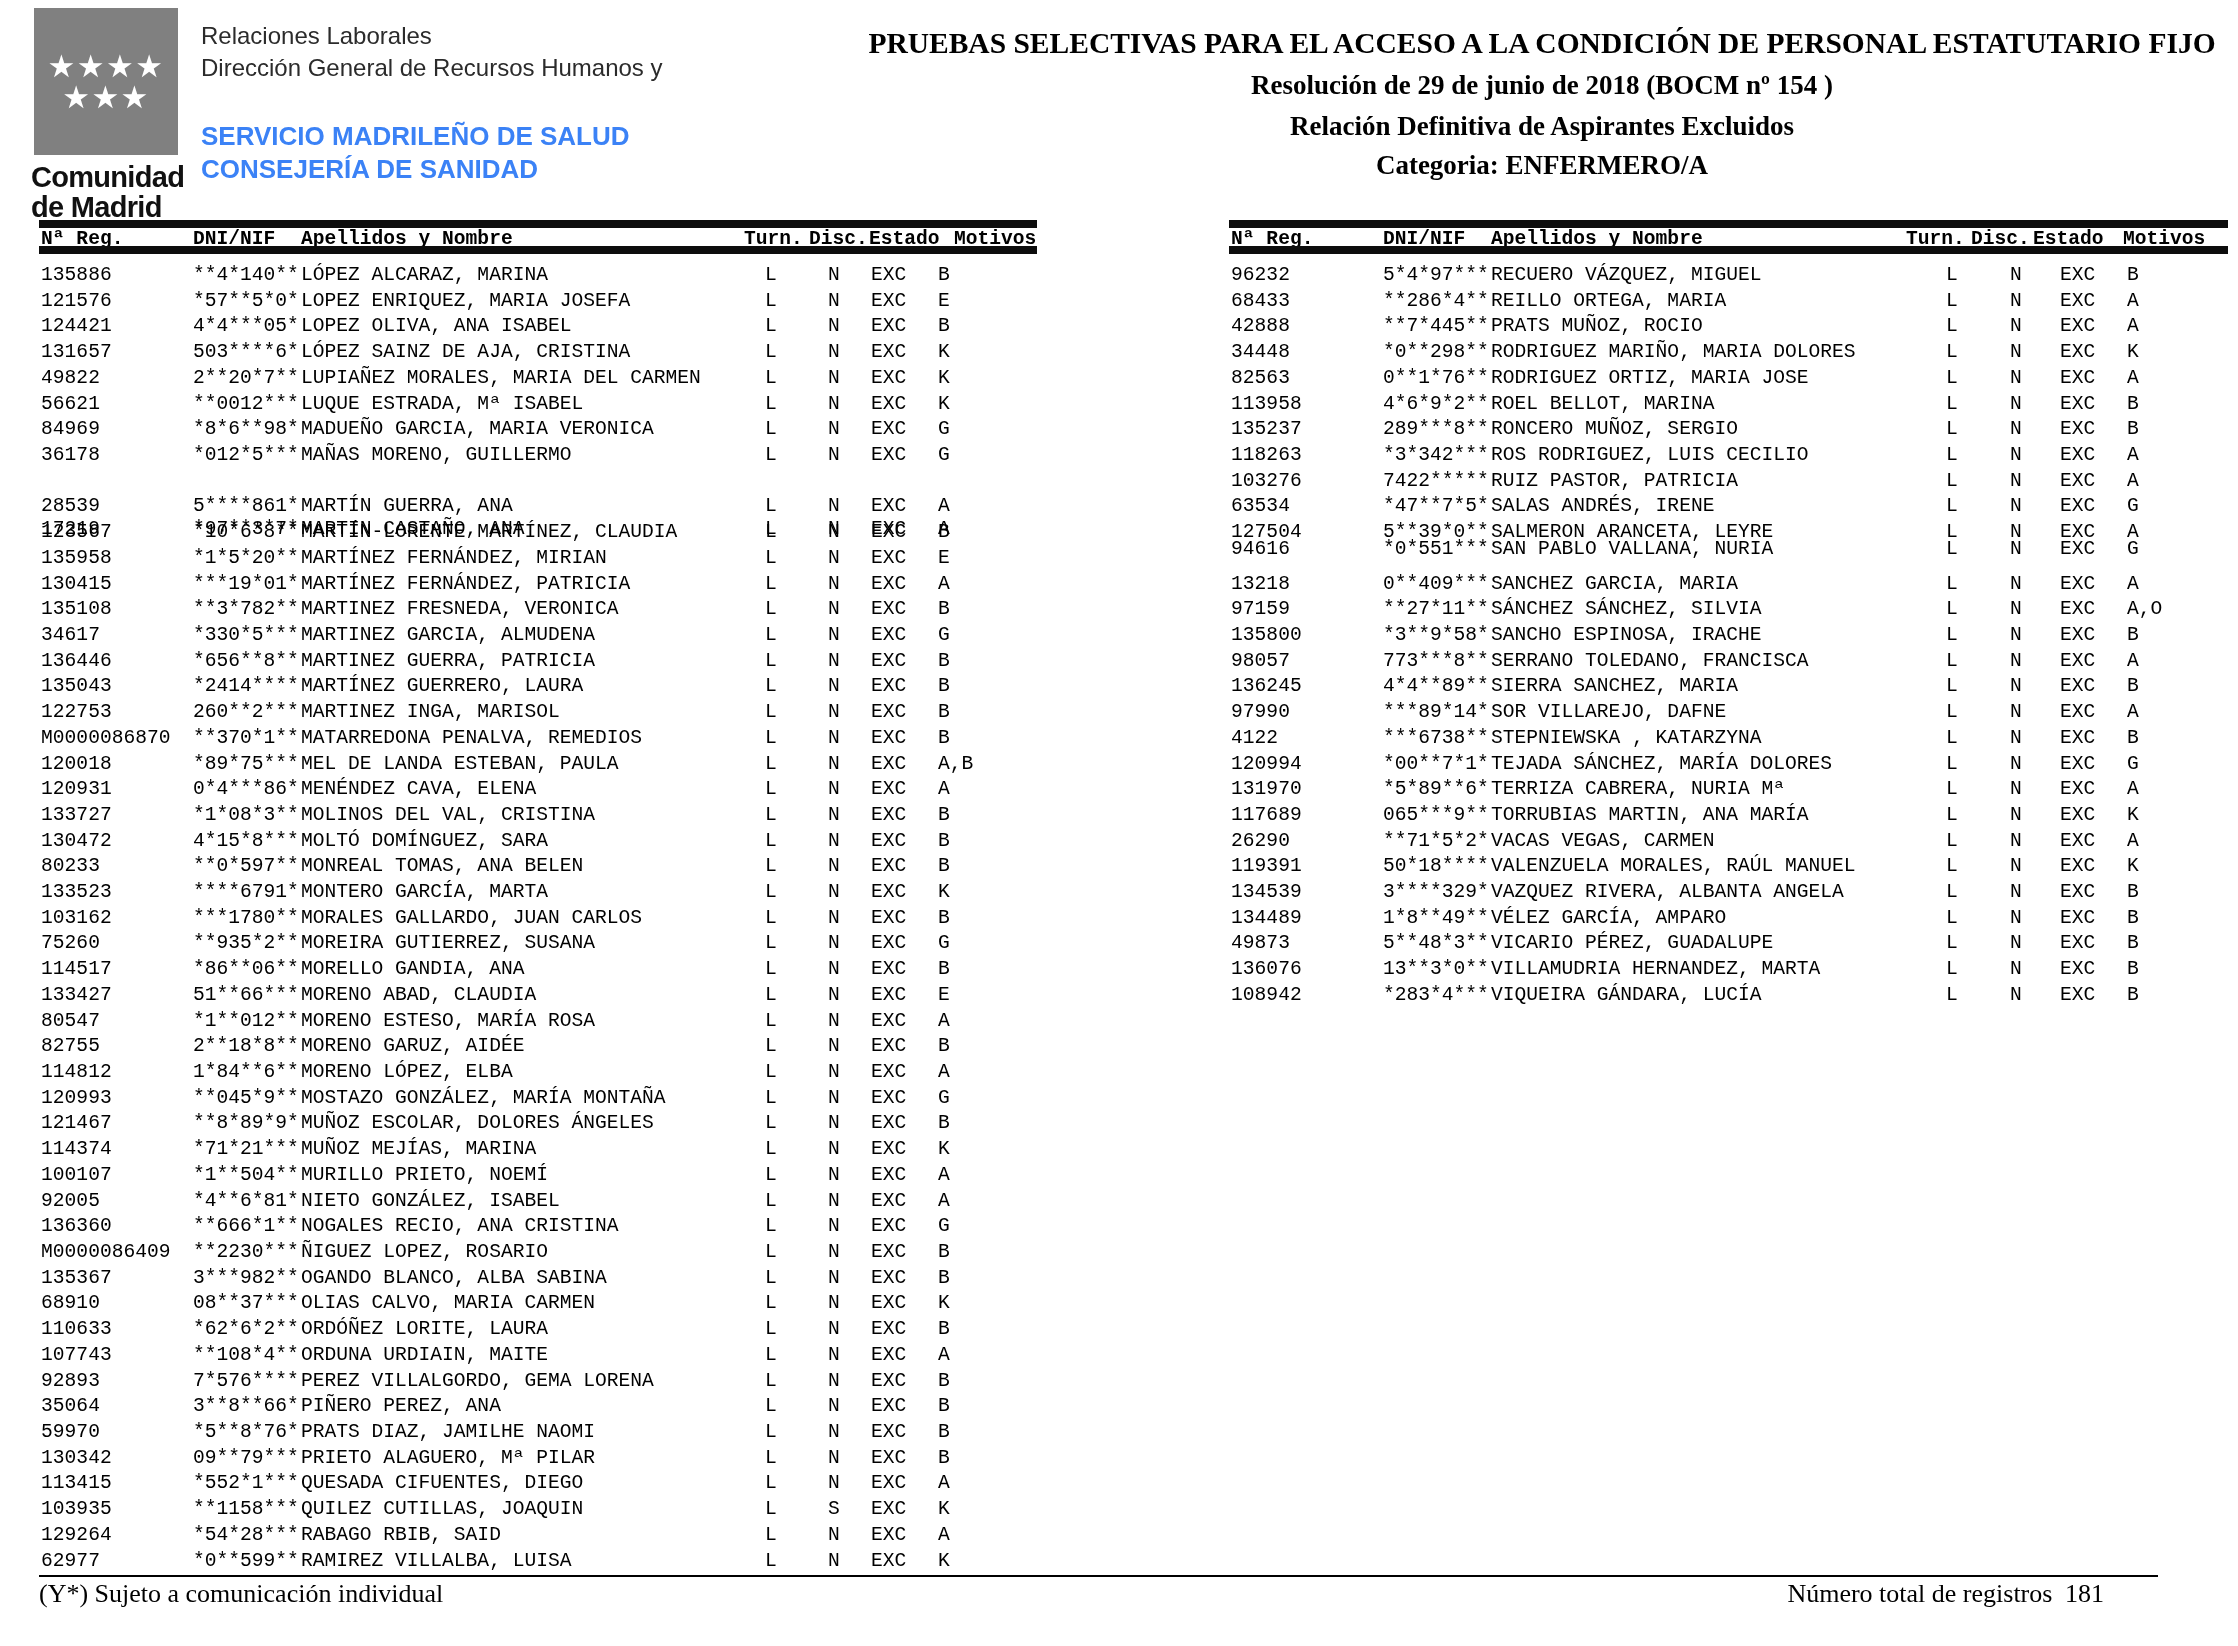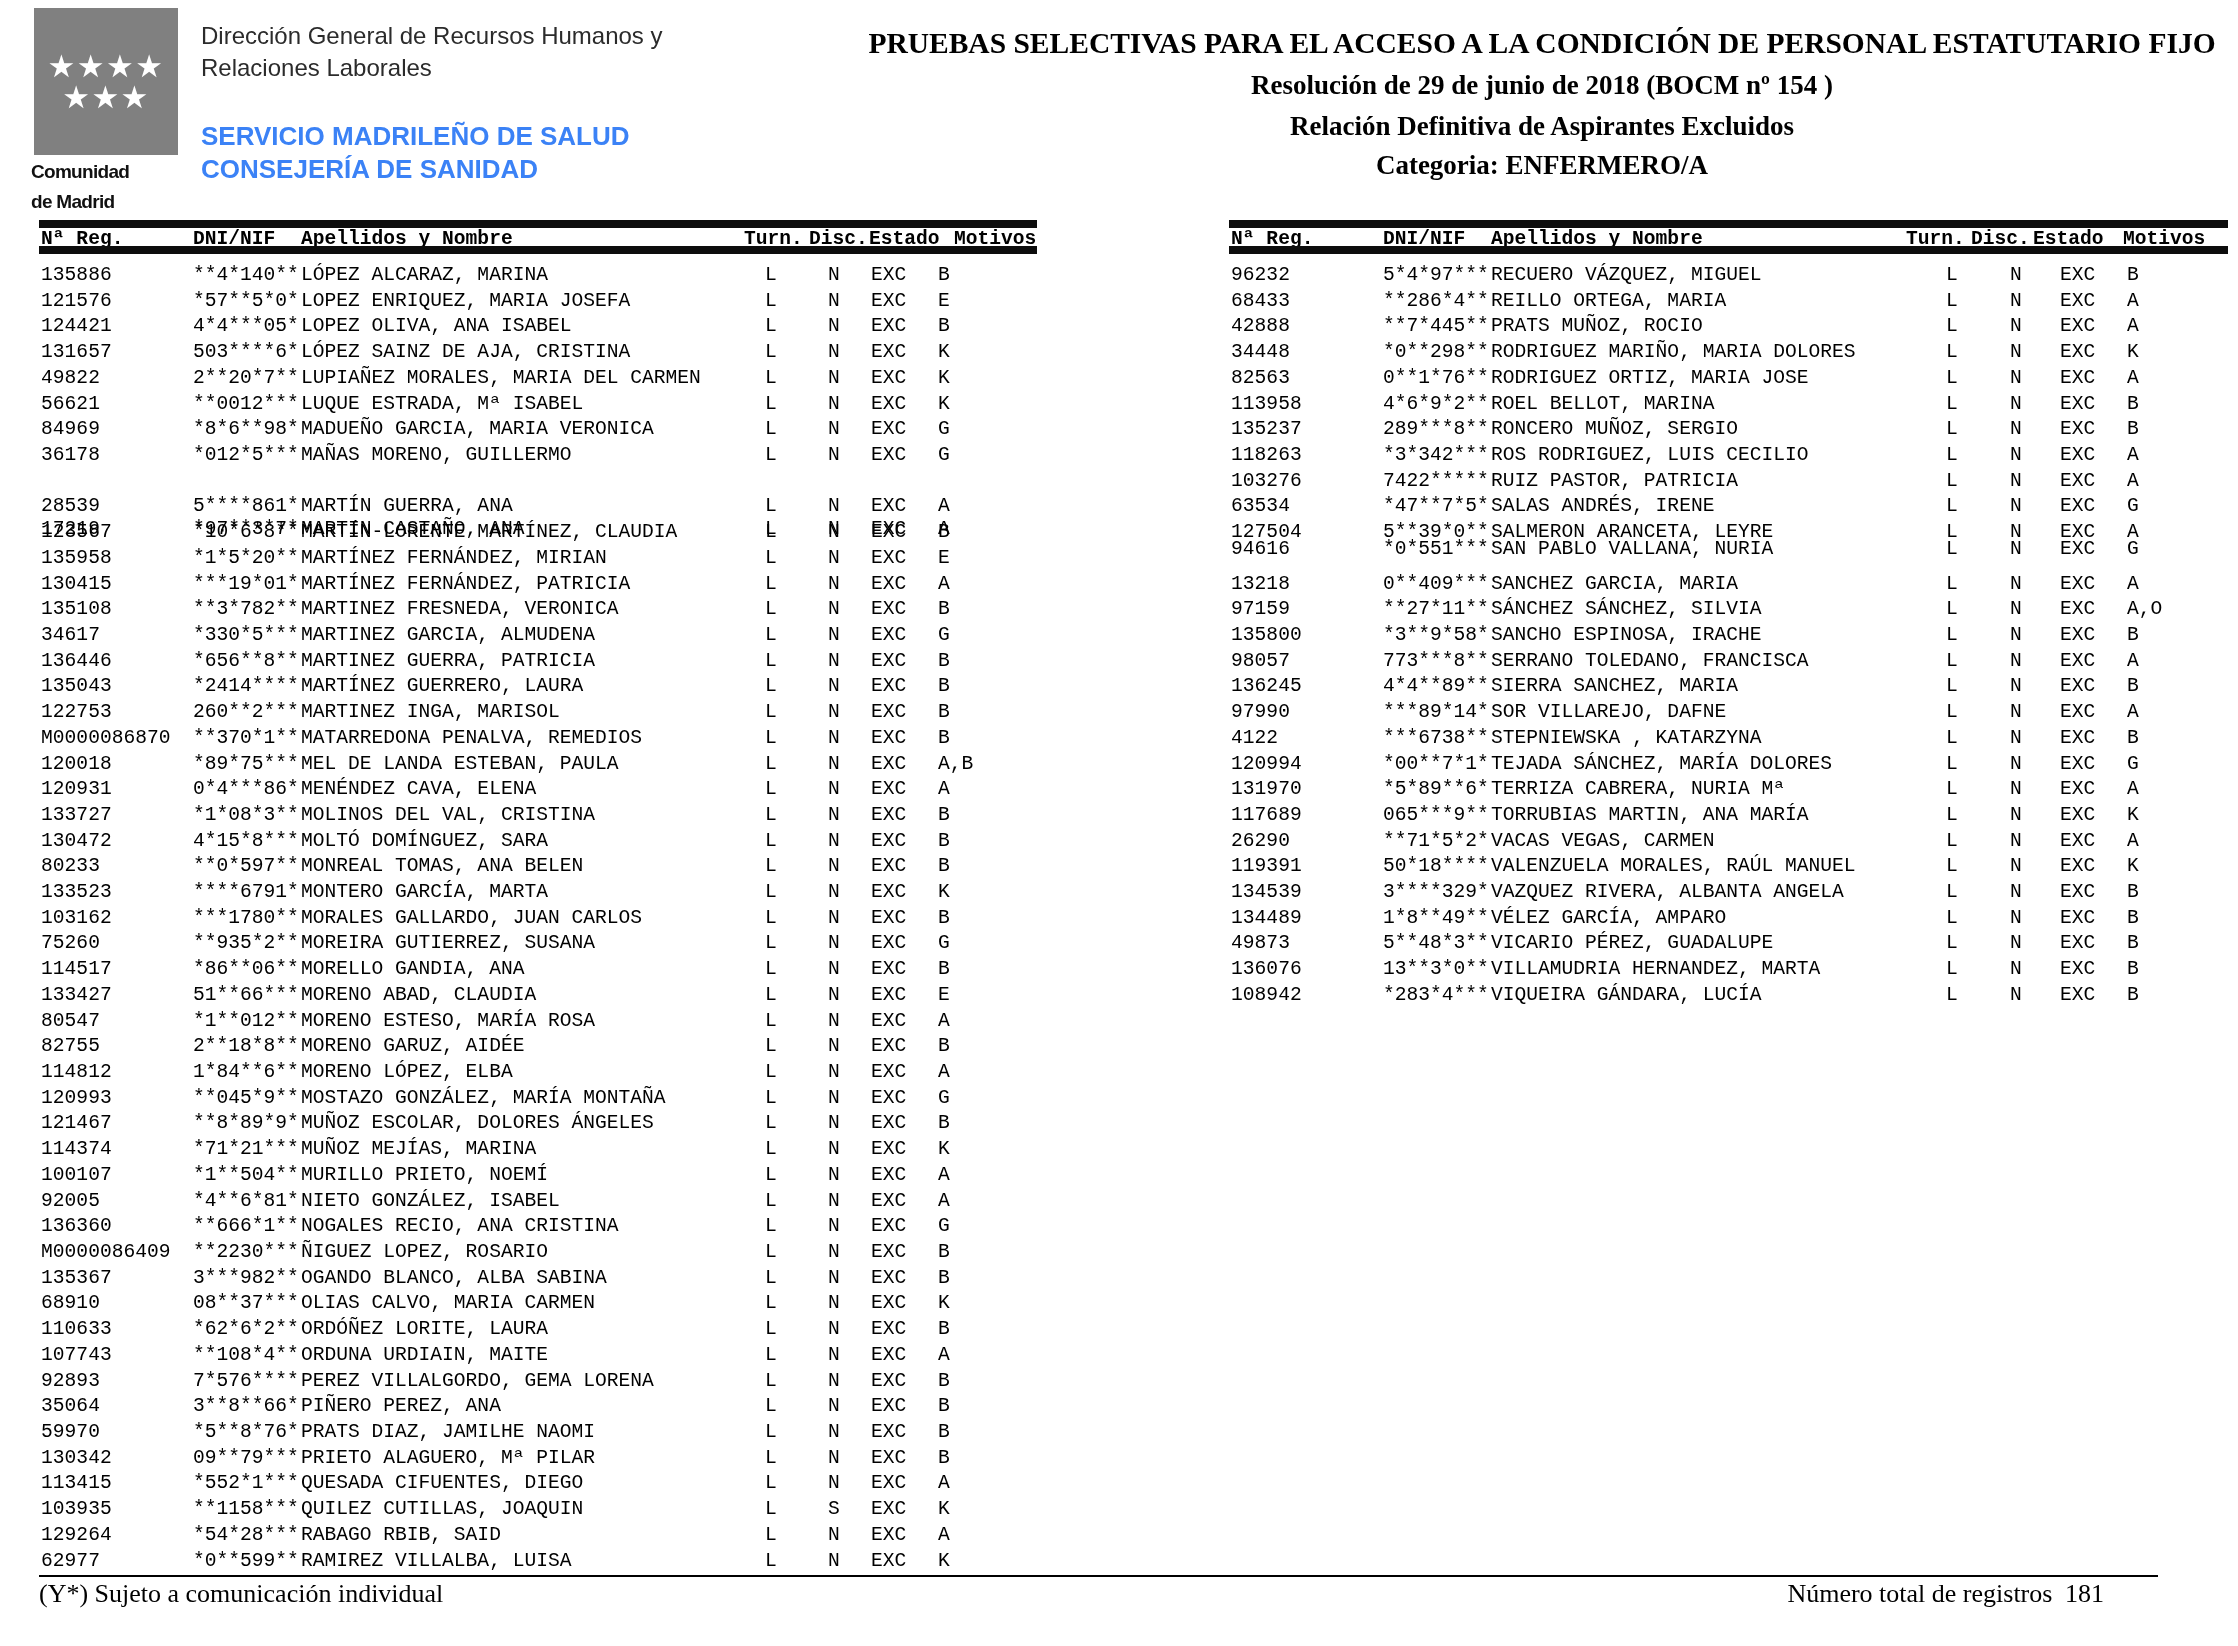--- a/index.html
+++ b/index.html
@@ -4,21 +4,21 @@
 <style>
   html,body{margin:0;padding:0;background:#fff;}
   .page{position:relative;width:2239px;height:1647px;background:#ffffff;color:#000;overflow:hidden;}
 
   
   .logo-box{position:absolute;left:34px;top:8.4px;width:144px;height:147px;background:#808080;}
   .stars{position:absolute;left:0;top:43px;width:144px;text-align:center;color:#ffffff;
          font-family:"DejaVu Sans",sans-serif;font-size:31px;line-height:31px;letter-spacing:1.4px;}
   .stars .r2{letter-spacing:1.4px;}
   .logo-word{position:absolute;left:31px;font-family:"Liberation Sans",sans-serif;
-             font-weight:bold;font-size:19px;color:#111;letter-spacing:-0.7px;}
+             font-weight:bold;font-size:29px;color:#111;letter-spacing:-0.7px;}
   .lw1{top:161px;} .lw2{top:191px;}
 
   
   .dept{position:absolute;left:201px;top:19.6px;font-family:"Liberation Sans",sans-serif;
         font-size:24px;line-height:32px;color:#2b2b2b;}
   .org{position:absolute;left:201px;font-family:"Liberation Sans",sans-serif;
        font-weight:bold;font-size:26px;color:#3b82f6;}
   .org1{top:121px;} .org2{top:154px;}
 
   
@@ -68,22 +68,22 @@
   <div class="logo-box">
     <div class="stars">
       <div class="r1">★★★★</div>
       <div class="r2">★★★</div>
     </div>
   </div>
   <div class="logo-word lw1">Comunidad</div>
   <div class="logo-word lw2">de Madrid</div>
 
   <div class="dept">
+    <div>Relaciones Laborales</div>
     <div>Dirección General de Recursos Humanos y</div>
-    <div>Relaciones Laborales</div>
   </div>
   <div class="org org1">SERVICIO MADRILEÑO DE SALUD</div>
   <div class="org org2">CONSEJERÍA DE SANIDAD</div>
 
   <div class="titles">
     <div class="t1">PRUEBAS SELECTIVAS PARA EL ACCESO A LA CONDICIÓN DE PERSONAL ESTATUTARIO FIJO</div>
     <div class="t2">Resolución de 29 de junio de 2018 (BOCM nº 154 )</div>
     <div class="t3">Relación Definitiva de Aspirantes Excluidos</div>
     <div class="t4">Categoria: ENFERMERO/A</div>
   </div>

